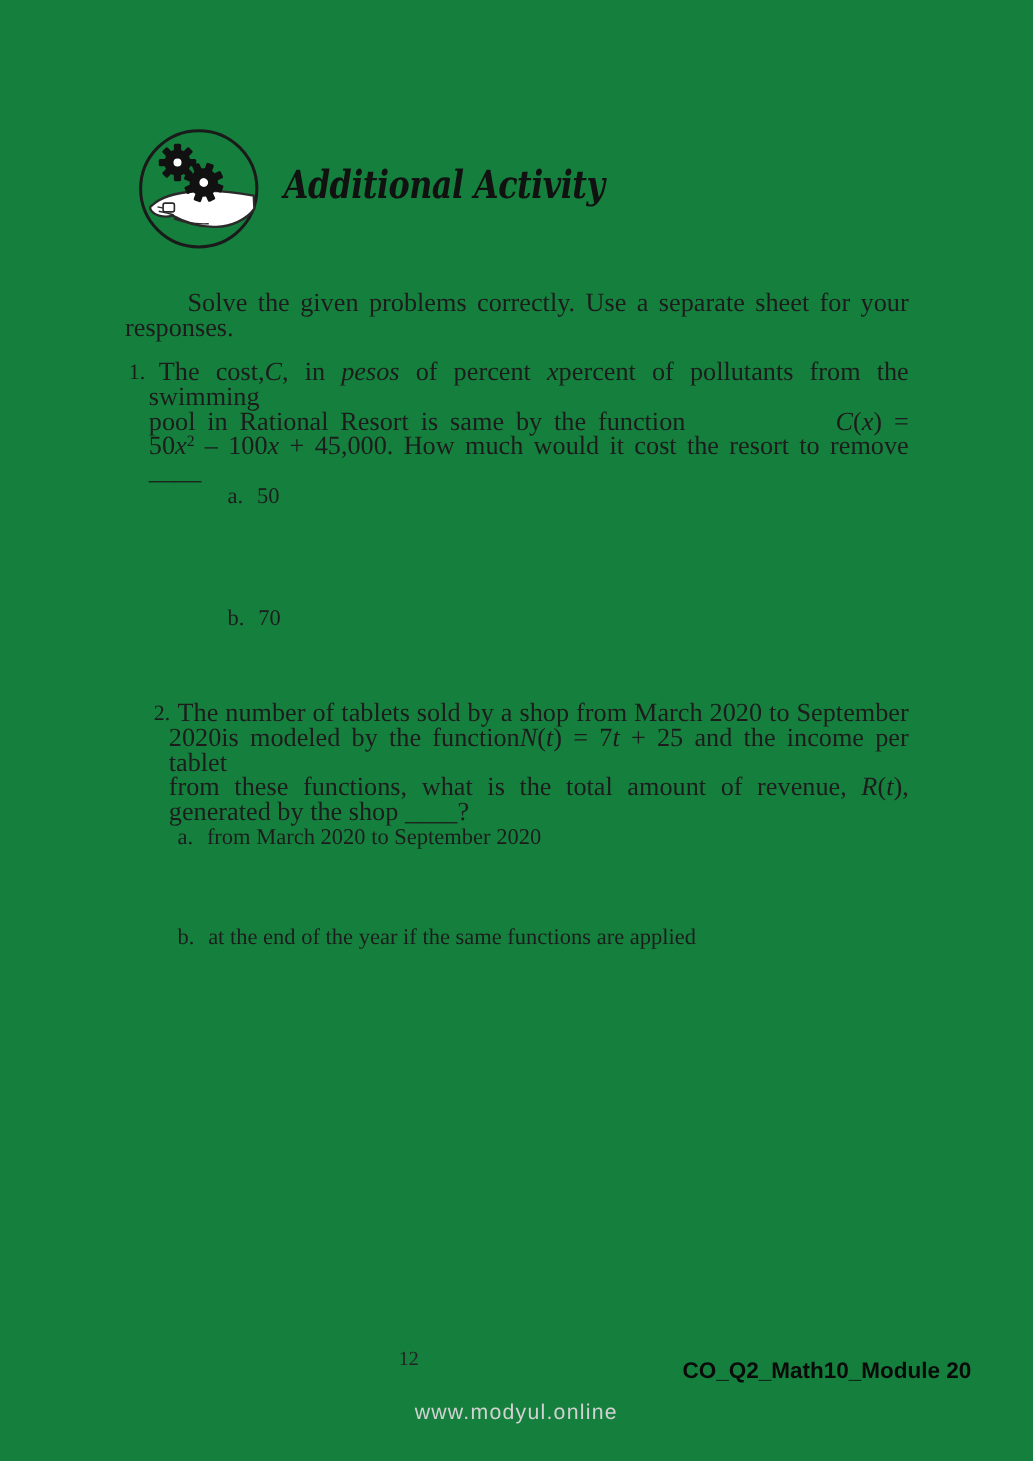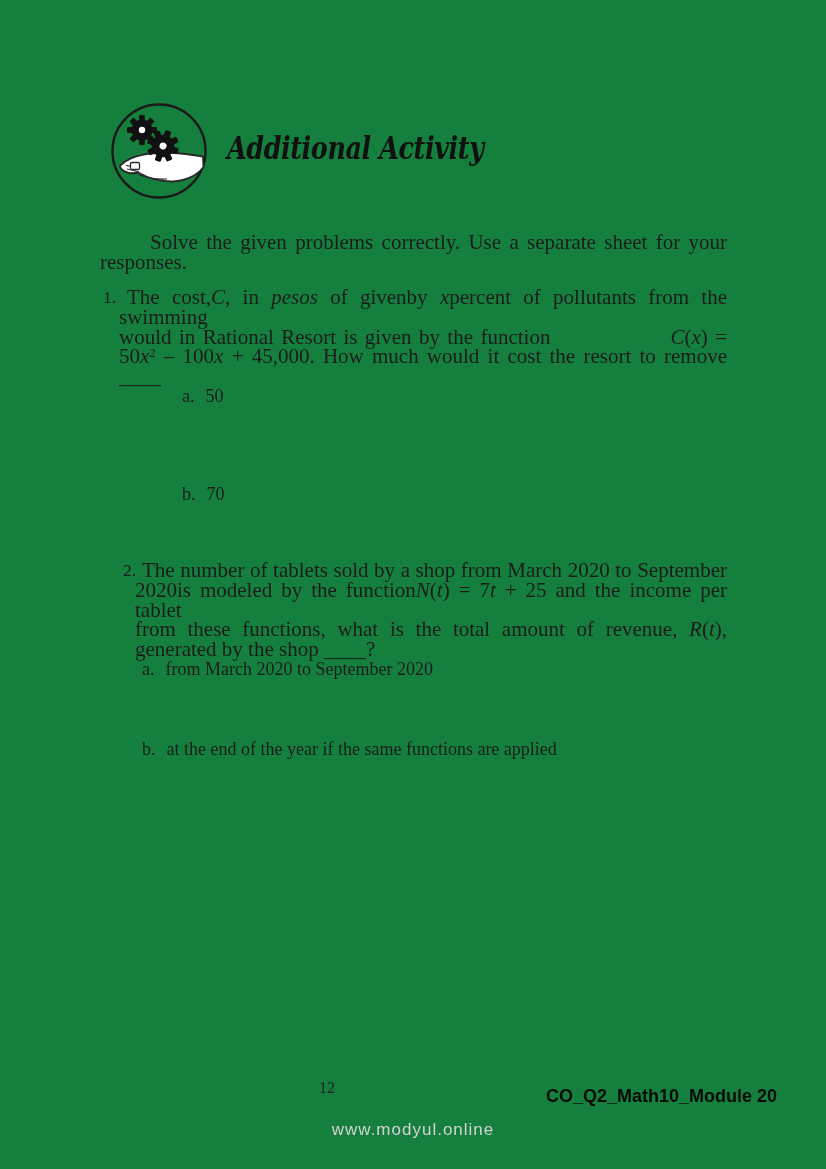--- a/index.html
+++ b/index.html
@@ -116,22 +116,22 @@
   <h1 class="title">Additional Activity</h1>
 
   <p class="intro">
     <span class="line just indent">Solve the given problems correctly. Use a separate sheet for your</span>
     <span class="line">responses.</span>
   </p>
 
   <section class="problem p1">
     <span class="pnum">1.</span>
     <div class="plines">
-        <div class="line just first1"><span>The cost,</span><span class="it">C</span><span>, in </span><span class="it">pesos</span><span> of givenby </span><span class="it">x</span><span>percent of pollutants from the swimming</span></div>
-        <div class="line just"><span>would in Rational Resort is given by the function</span><span class="gapsp"></span><span class="it">C</span><span>(</span><span class="it">x</span><span>) =</span></div>
+        <div class="line just first1"><span>The cost,</span><span class="it">C</span><span>, in </span><span class="it">pesos</span><span> of percent </span><span class="it">x</span><span>percent of pollutants from the swimming</span></div>
+        <div class="line just"><span>pool in Rational Resort is same by the function</span><span class="gapsp"></span><span class="it">C</span><span>(</span><span class="it">x</span><span>) =</span></div>
         <div class="line just"><span>50</span><span class="it">x</span><span class="sup">2</span><span> – 100</span><span class="it">x</span><span> + 45,000. How much would it cost the resort to remove ____</span></div>
       </div>
     <div class="opt">
       <span class="optlabel">a.</span><span>50</span>
     </div>
     <div class="opt opt-b1">
       <span class="optlabel">b.</span><span>70</span>
     </div>
   </section>
 

